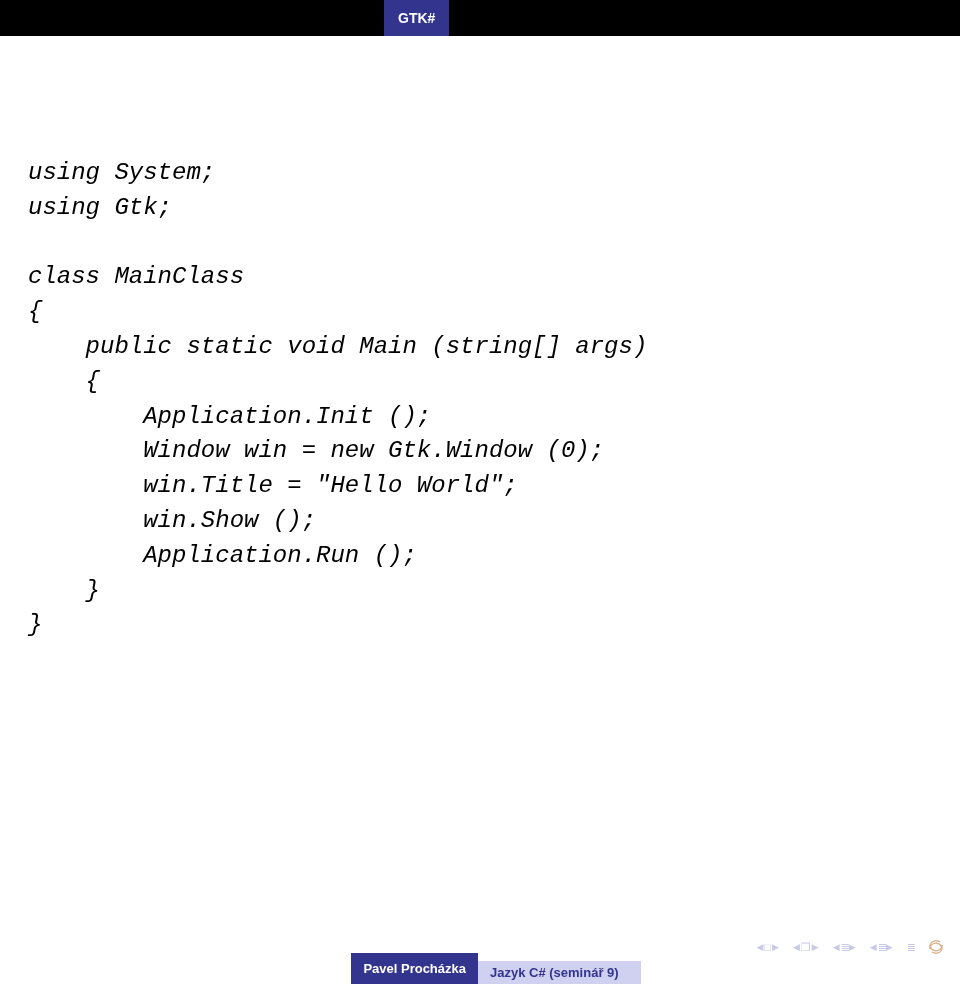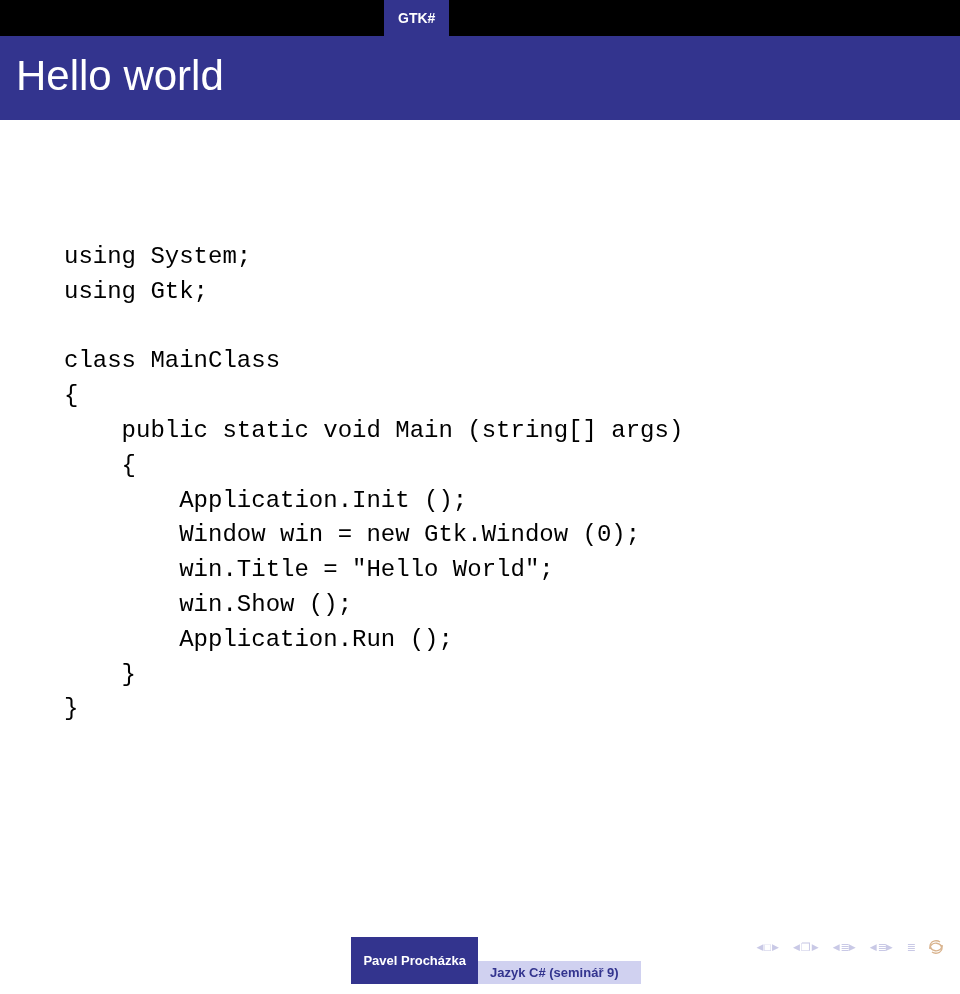--- a/index.html
+++ b/index.html
@@ -9,48 +9,45 @@
 
   
   .tabstrip { width: 100%; height: 36px; background: #000; position: relative; }
   .tab { position: absolute; top: 0; bottom: 0; background: #33348e; color: #fff; font-weight: bold; font-size: 14px; display: flex; align-items: center; justify-content: center; padding: 0 14px; left: 384px; }
 
   
   .titlebar { width: 100%; background: #33348e; color: #fff; padding: 16px 16px 20px 16px; }
   .titlebar h1 { font-size: 42px; font-weight: normal; }
 
   
-  .body { flex: 1; padding: 120px 70px 0 64px; }
+  .body { flex: 1; padding: 120px 70px 0 28px; font-style: italic; }
   pre.code { font-family: "Courier New", Courier, monospace; font-size: 24px; line-height: 1.45; white-space: pre; color: #000; }
 
   
   .footer { position: absolute; left: 0; right: 0; bottom: 0; height: 48px; background: #fff; }
-  .author-box { position: absolute; bottom: 10px; background: #33348e; color: #fff; font-weight: bold; font-size: 13px; padding: 16px 12px; right: 482px; }
+  .author-box { position: absolute; bottom: 10px; background: #33348e; color: #fff; font-weight: bold; font-size: 13px; padding: 8px 12px; right: 482px; }
   .topic-box  { position: absolute; bottom: 10px; background: #d0d1f0; color: #33348e; font-weight: bold; font-size: 13px; padding: 4px 22px 4px 12px; left: 478px; margin-top: 32px; }
 
   
   .navicons { position: absolute; right: 16px; bottom: 40px; display: flex; gap: 14px; align-items: center; }
   .navgroup { display: flex; gap: 1px; align-items: center; color: #c9c9e6; font-size: 11px; }
   .navgroup .tri { font-size: 9px; }
   .lines-icon { color: #c9c9e6; font-size: 11px; letter-spacing: -2px; }
   .loop-icon { width: 16px; height: 14px; position: relative; }
   .loop-icon svg { width: 16px; height: 14px; display: block; }
 </style>
 </head>
 <body>
 
 <div class="slide">
 
   <div class="tabstrip">
     <div class="tab">GTK#</div>
   </div>
 
-  <div class="titlebar">
-    <h1>Hello world</h1>
-  </div>
 
   <div class="body">
     <pre class="code">using System;
 using Gtk;
 
 class MainClass
 {
     public static void Main (string[] args)
     {
         Application.Init ();

